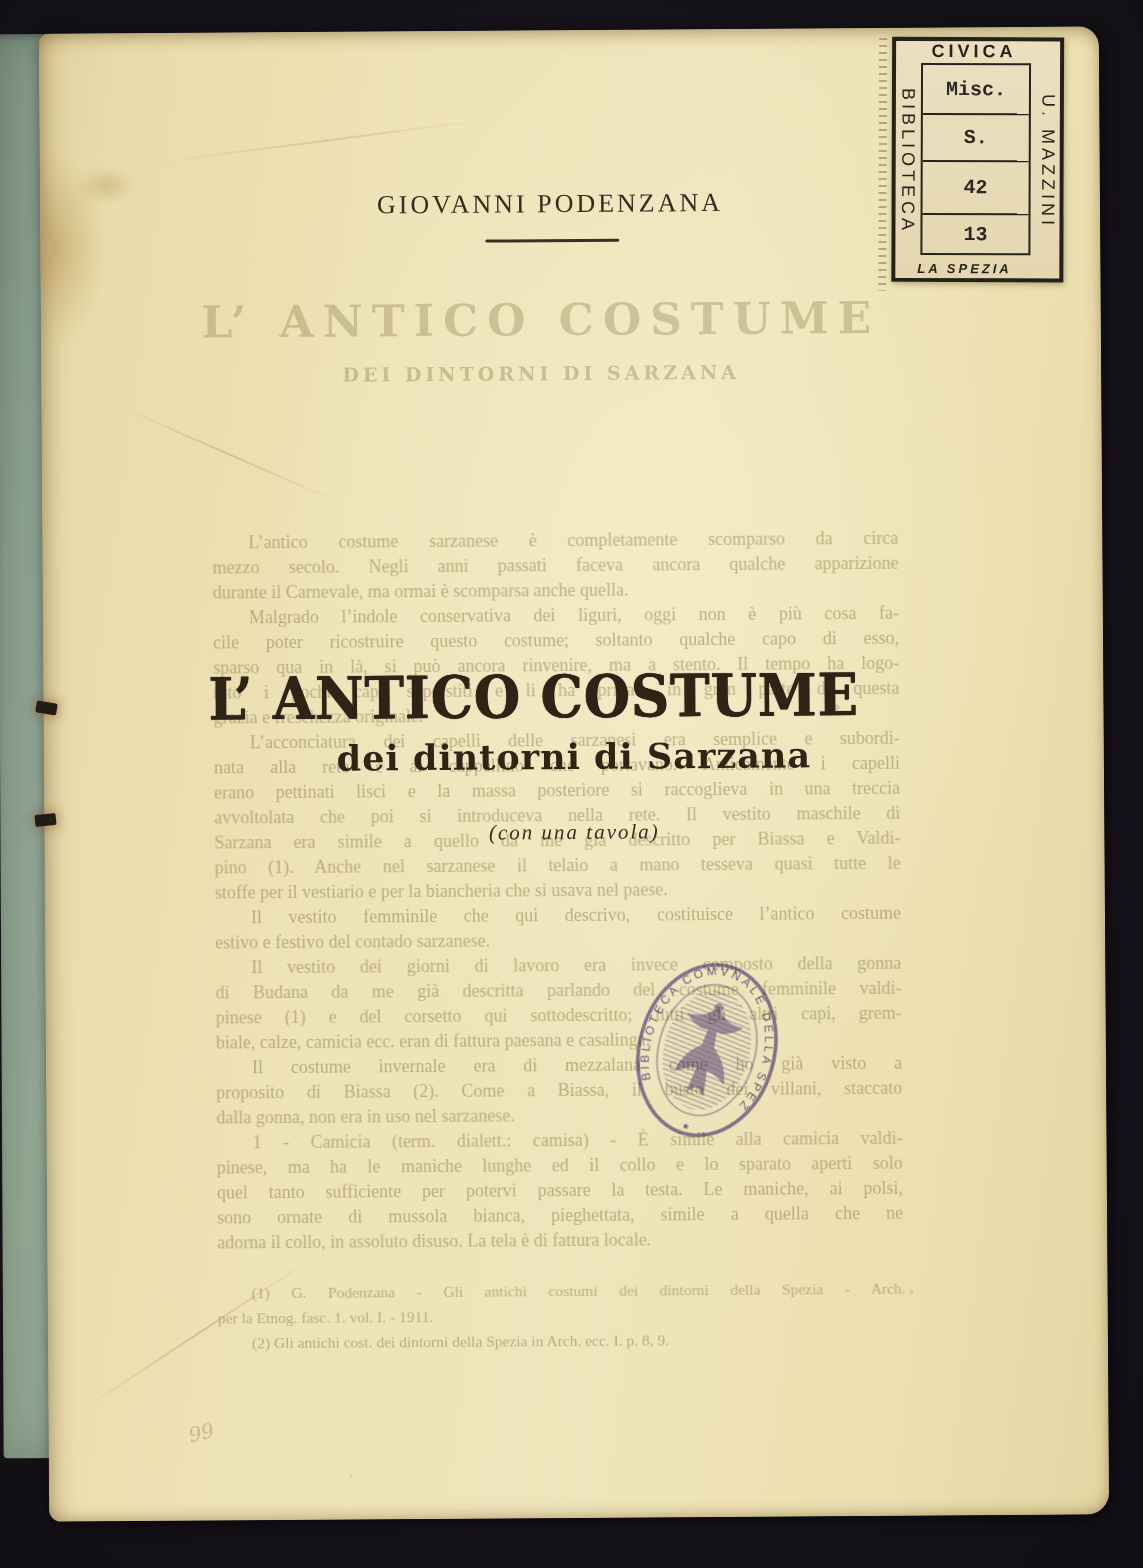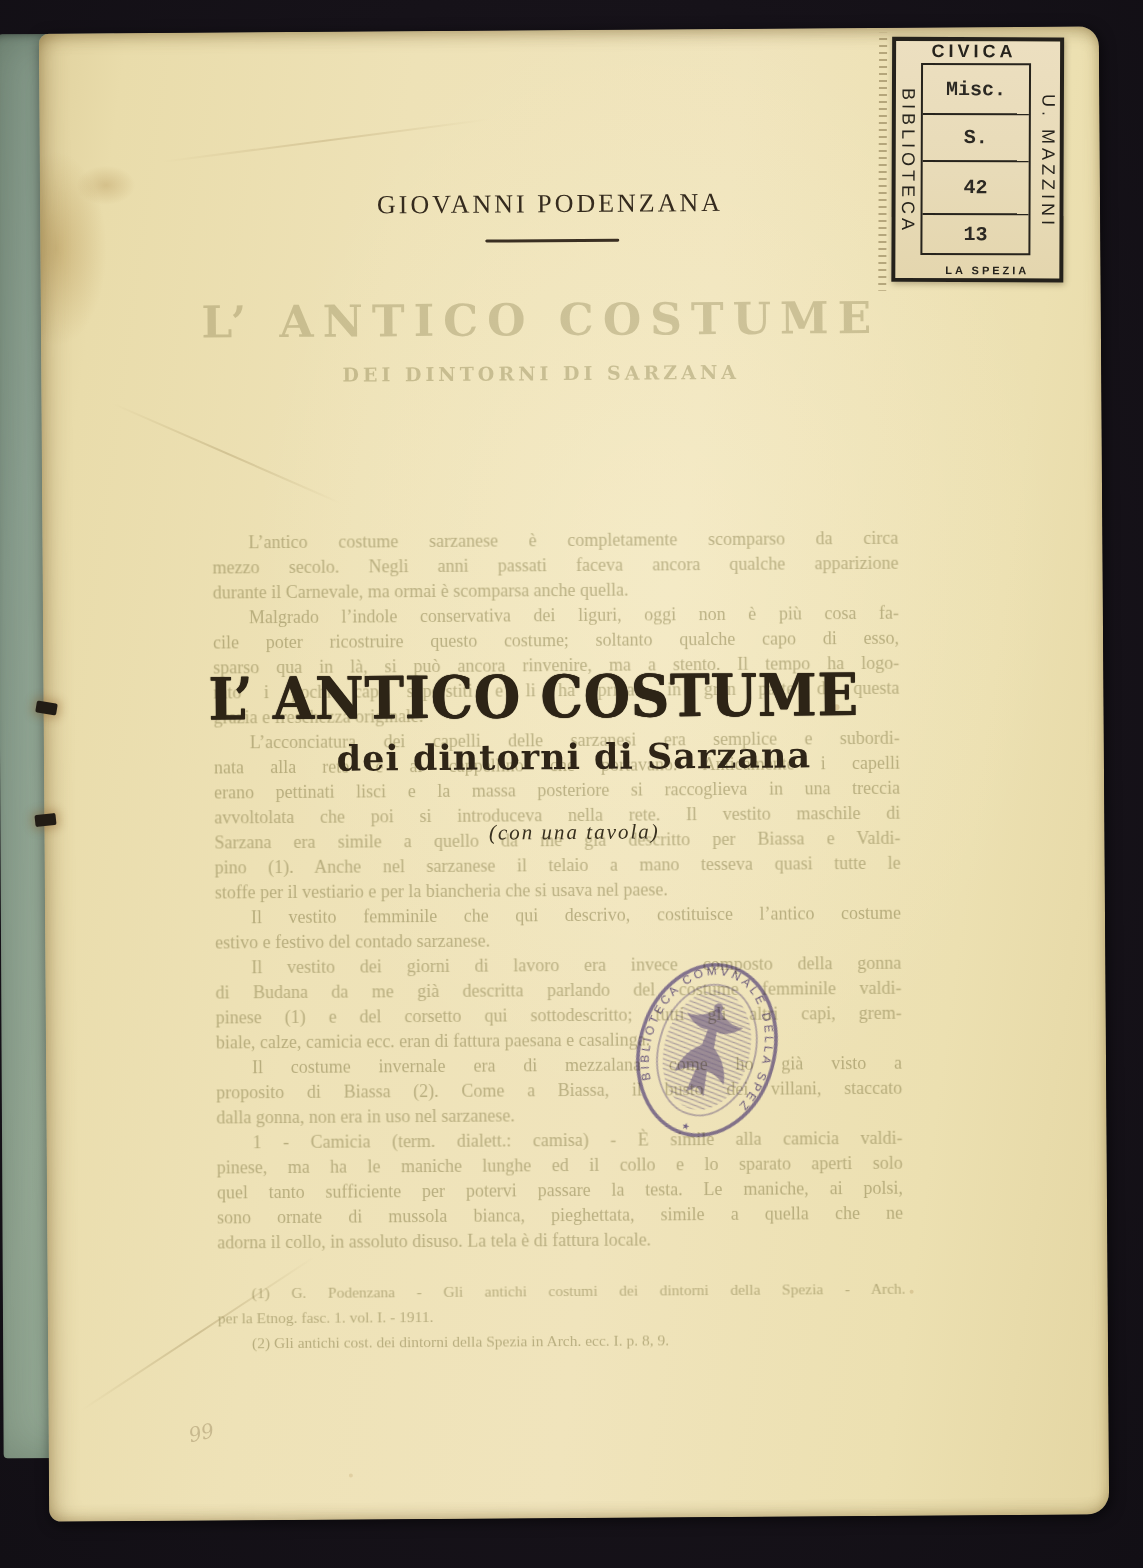--- a/index.html
+++ b/index.html
@@ -75,22 +75,22 @@
     color:rgba(130,110,70,.35);transform:rotate(-12deg);}
   
   .label{position:absolute;left:852px;top:10px;width:172px;height:245px;box-sizing:border-box;
     border:4px solid #24211b;transform:rotate(.6deg);
     background:linear-gradient(180deg,#ecdfc0 0%,#e8dbb8 55%,#e4d6ae 100%);
     box-shadow:1px 2px 6px rgba(60,45,15,.35);}
   .label-perf{position:absolute;left:-17px;top:-8px;width:8px;height:258px;
     background:repeating-linear-gradient(180deg,rgba(110,92,50,0) 0 5px,rgba(110,92,50,.45) 5px 7px);}
   .label .topword{position:absolute;top:0;left:22px;right:30px;text-align:center;
     font-family:"Liberation Sans",sans-serif;font-size:18px;letter-spacing:4px;color:#26231c;font-weight:bold;}
-  .label .botword{position:absolute;bottom:2px;left:22px;right:30px;text-align:right;
-    font-family:"Liberation Sans",sans-serif;font-size:11px;font-weight:bold;letter-spacing:3px;color:#26231c;}
+  .label .botword{position:absolute;bottom:2px;left:22px;right:30px;text-align:left;
+    font-family:"Liberation Sans",sans-serif;font-size:13px;font-weight:bold;letter-spacing:3px;color:#26231c;font-style:italic;}
   .label .sideword{position:absolute;white-space:nowrap;
     font-family:"Liberation Sans",sans-serif;font-size:18px;letter-spacing:4px;color:#26231c;}
   .label .side-l{left:12px;top:120px;transform:translate(-50%,-50%) rotate(90deg);}
   .label .side-r{left:152px;top:120px;transform:translate(-50%,-50%) rotate(90deg);}
   .callbox{position:absolute;left:25px;top:22px;width:110px;height:192px;box-sizing:border-box;
     border:2.5px solid #26231c;display:flex;flex-direction:column;}
   .lrow{display:flex;align-items:center;justify-content:center;
     font-family:"Liberation Mono",monospace;font-size:20px;font-weight:bold;color:#2c2923;}
   .lrow:not(:last-child){border-bottom:2px solid #26231c;}
   

